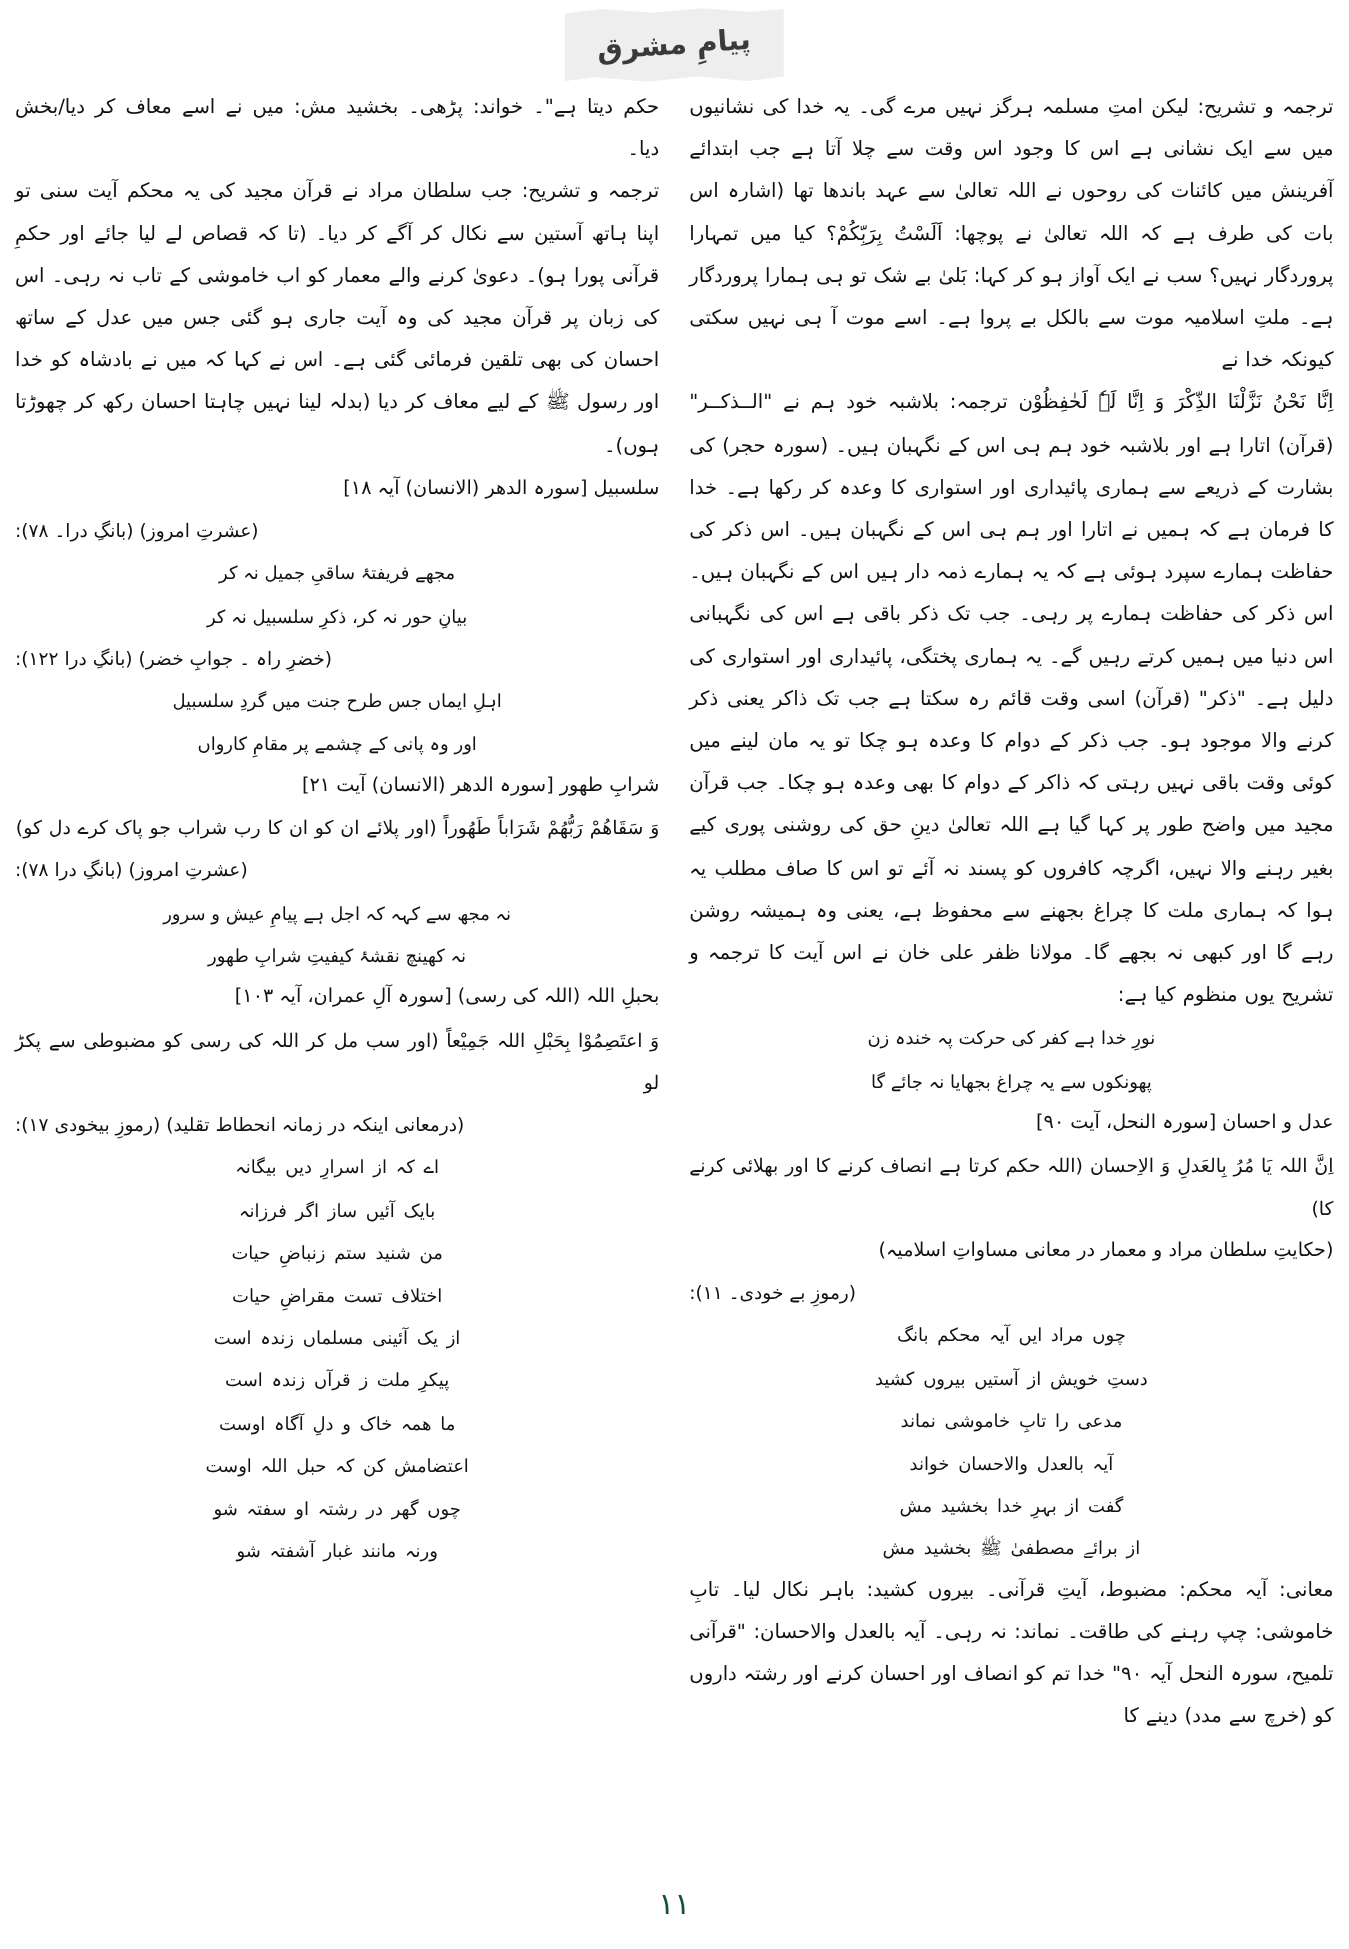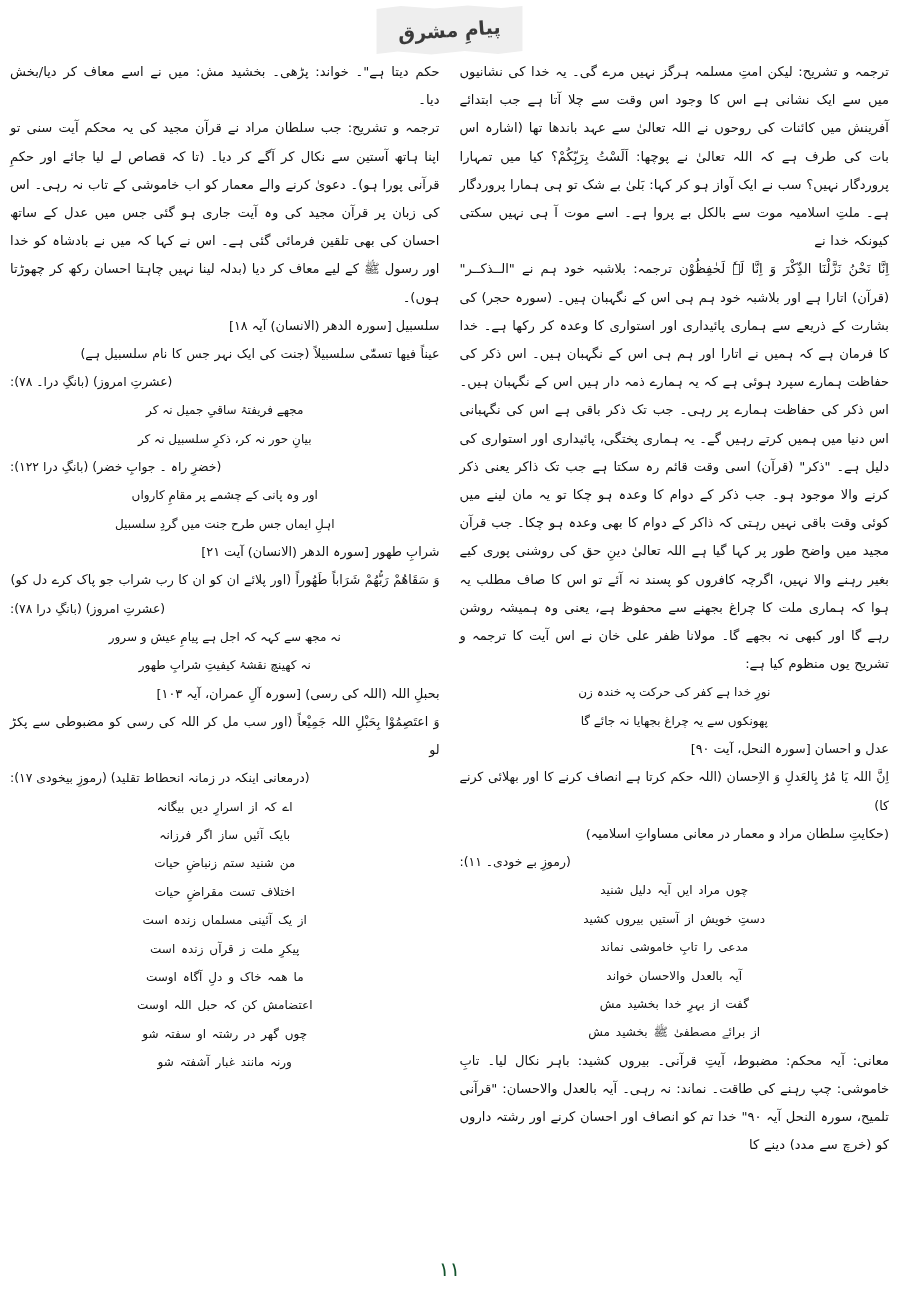--- a/index.html
+++ b/index.html
@@ -143,40 +143,39 @@
 
     <div class="col col-right" id="col-right">
         <p class="para nastaliq">ترجمہ و تشریح: لیکن امتِ مسلمہ ہرگز نہیں مرے گی۔ یہ خدا کی نشانیوں میں سے ایک نشانی ہے اس کا وجود اس وقت سے چلا آتا ہے جب ابتدائے آفرینش میں کائنات کی روحوں نے اللہ تعالیٰ سے عہد باندھا تھا (اشارہ اس بات کی طرف ہے کہ اللہ تعالیٰ نے پوچھا: اَلَسْتُ بِرَبِّکُمْ؟ کیا میں تمہارا پروردگار نہیں؟ سب نے ایک آواز ہو کر کہا: بَلیٰ بے شک تو ہی ہمارا پروردگار ہے۔ ملتِ اسلامیہ موت سے بالکل بے پروا ہے۔ اسے موت آ ہی نہیں سکتی کیونکہ خدا نے</p>
         <p class="para nastaliq">اِنَّا نَحْنُ نَزَّلْنَا الذِّکْرَ وَ اِنَّا لَہٗ لَحٰفِظُوْن ترجمہ: بلاشبہ خود ہم نے "الــذکــر" (قرآن) اتارا ہے اور بلاشبہ خود ہم ہی اس کے نگہبان ہیں۔ (سورہ حجر) کی بشارت کے ذریعے سے ہماری پائیداری اور استواری کا وعدہ کر رکھا ہے۔ خدا کا فرمان ہے کہ ہمیں نے اتارا اور ہم ہی اس کے نگہبان ہیں۔ اس ذکر کی حفاظت ہمارے سپرد ہوئی ہے کہ یہ ہمارے ذمہ دار ہیں اس کے نگہبان ہیں۔ اس ذکر کی حفاظت ہمارے پر رہی۔ جب تک ذکر باقی ہے اس کی نگہبانی اس دنیا میں ہمیں کرتے رہیں گے۔ یہ ہماری پختگی، پائیداری اور استواری کی دلیل ہے۔ "ذکر" (قرآن) اسی وقت قائم رہ سکتا ہے جب تک ذاکر یعنی ذکر کرنے والا موجود ہو۔ جب ذکر کے دوام کا وعدہ ہو چکا تو یہ مان لینے میں کوئی وقت باقی نہیں رہتی کہ ذاکر کے دوام کا بھی وعدہ ہو چکا۔ جب قرآن مجید میں واضح طور پر کہا گیا ہے اللہ تعالیٰ دینِ حق کی روشنی پوری کیے بغیر رہنے والا نہیں، اگرچہ کافروں کو پسند نہ آئے تو اس کا صاف مطلب یہ ہوا کہ ہماری ملت کا چراغ بجھنے سے محفوظ ہے، یعنی وہ ہمیشہ روشن رہے گا اور کبھی نہ بجھے گا۔ مولانا ظفر علی خان نے اس آیت کا ترجمہ و تشریح یوں منظوم کیا ہے:</p>
         <p class="verse nast">نورِ خدا ہے کفر کی حرکت پہ خندہ زن</p>
         <p class="verse nast">پھونکوں سے یہ چراغ بجھایا نہ جائے گا</p>
         <p class="heading-line">عدل و احسان [سورہ النحل، آیت ۹۰]</p>
         <p class="para naskh">اِنَّ اللہ یَا مُرُ بِالعَدلِ وَ الاِحسان (اللہ حکم کرتا ہے انصاف کرنے کا اور بھلائی کرنے کا)</p>
         <p class="heading-line">(حکایتِ سلطان مراد و معمار در معانی مساواتِ اسلامیہ)</p>
         <p class="cite">(رموزِ بے خودی۔ ۱۱):</p>
-        <p class="verse prs">چوں مراد ایں آیہ دلیل شنید</p>
+        <p class="verse prs">چوں مراد ایں آیہ محکم بانگ</p>
         <p class="verse prs">دستِ خویش از آستیں بیروں کشید</p>
         <p class="verse prs">مدعی را تابِ خاموشی نماند</p>
         <p class="verse prs">آیہ بالعدل والاحسان خواند</p>
         <p class="verse prs">گفت از بہرِ خدا بخشید مش</p>
         <p class="verse prs">از برائے مصطفیٰ ﷺ بخشید مش</p>
         <p class="para nastaliq">معانی: آیہ محکم: مضبوط، آیتِ قرآنی۔ بیروں کشید: باہر نکال لیا۔ تابِ خاموشی: چپ رہنے کی طاقت۔ نماند: نہ رہی۔ آیہ بالعدل والاحسان: "قرآنی تلمیح، سورہ النحل آیہ ۹۰" خدا تم کو انصاف اور احسان کرنے اور رشتہ داروں کو (خرچ سے مدد) دینے کا</p>
       </div>
 
     <div class="col col-left" id="col-left">
         <p class="para nastaliq">حکم دیتا ہے"۔ خواند: پڑھی۔ بخشید مش: میں نے اسے معاف کر دیا/بخش دیا۔</p>
         <p class="para nastaliq">ترجمہ و تشریح: جب سلطان مراد نے قرآن مجید کی یہ محکم آیت سنی تو اپنا ہاتھ آستین سے نکال کر آگے کر دیا۔ (تا کہ قصاص لے لیا جائے اور حکمِ قرآنی پورا ہو)۔ دعویٰ کرنے والے معمار کو اب خاموشی کے تاب نہ رہی۔ اس کی زبان پر قرآن مجید کی وہ آیت جاری ہو گئی جس میں عدل کے ساتھ احسان کی بھی تلقین فرمائی گئی ہے۔ اس نے کہا کہ میں نے بادشاہ کو خدا اور رسول ﷺ کے لیے معاف کر دیا (بدلہ لینا نہیں چاہتا احسان رکھ کر چھوڑتا ہوں)۔</p>
         <p class="heading-line">سلسبیل [سورہ الدھر (الانسان) آیہ ۱۸]</p>
-        <p class="para naskh">عیناً فیھا تسمّٰی سلسبیلاً (جنت کی ایک نہر جس کا نام سلسبیل ہے)</p>
         <p class="cite">(عشرتِ امروز) (بانگِ درا۔ ۷۸):</p>
         <p class="verse nast">مجھے فریفتۂ ساقیِ جمیل نہ کر</p>
         <p class="verse nast">بیانِ حور نہ کر، ذکرِ سلسبیل نہ کر</p>
         <p class="cite">(خضرِ راہ ۔ جوابِ خضر) (بانگِ درا ۱۲۲):</p>
+        <p class="verse nast">اہلِ ایماں جس طرح جنت میں گردِ سلسبیل</p>
         <p class="verse nast">اور وہ پانی کے چشمے پر مقامِ کارواں</p>
-        <p class="verse nast">اہلِ ایماں جس طرح جنت میں گردِ سلسبیل</p>
         <p class="heading-line">شرابِ طھور [سورہ الدھر (الانسان) آیت ۲۱]</p>
         <p class="para naskh">وَ سَقَاھُمْ رَبُّھُمْ شَرَاباً طَھُوراً (اور پلائے ان کو ان کا رب شراب جو پاک کرے دل کو)</p>
         <p class="cite">(عشرتِ امروز) (بانگِ درا ۷۸):</p>
         <p class="verse nast">نہ مجھ سے کہہ کہ اجل ہے پیامِ عیش و سرور</p>
         <p class="verse nast">نہ کھینچ نقشۂ کیفیتِ شرابِ طھور</p>
         <p class="heading-line">بحبلِ اللہ (اللہ کی رسی) [سورہ آلِ عمران، آیہ ۱۰۳]</p>
         <p class="para naskh">وَ اعتَصِمُوْا بِحَبْلِ اللہ جَمِیْعاً (اور سب مل کر اللہ کی رسی کو مضبوطی سے پکڑ لو</p>
         <p class="cite">(درمعانی اینکہ در زمانہ انحطاط تقلید) (رموزِ بیخودی ۱۷):</p>
         <p class="verse prs">اے کہ از اسرارِ دیں بیگانہ</p>
         <p class="verse prs">بایک آئیں ساز اگر فرزانہ</p>

